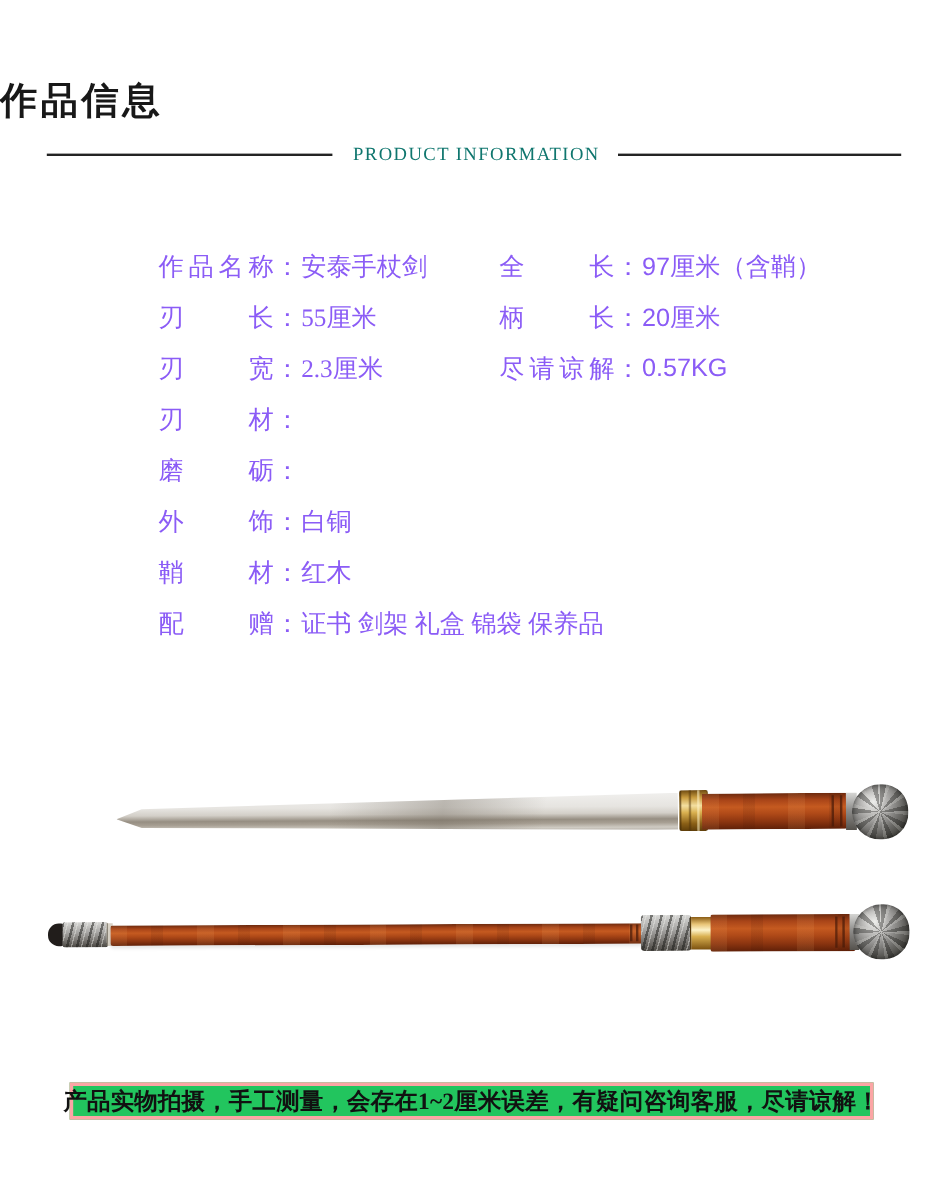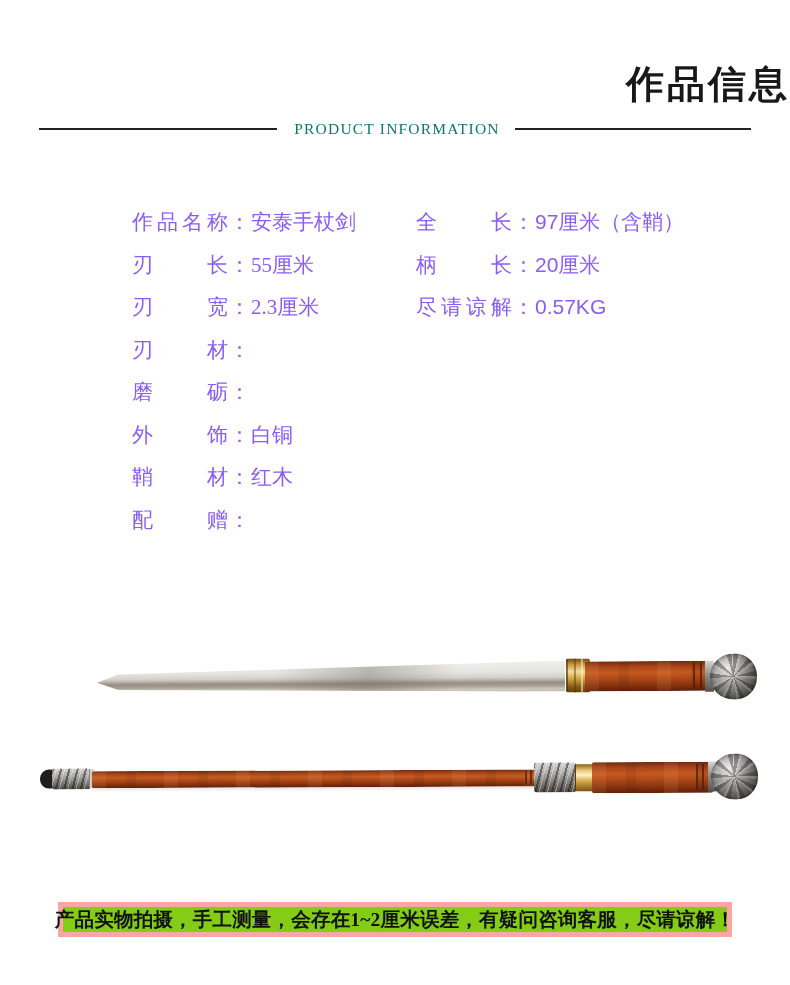--- a/index.html
+++ b/index.html
@@ -3,23 +3,23 @@
 <meta charset="utf-8">
 <style>
   html,body{margin:0;padding:0;background:#ffffff;}
   #stage{
     position:relative;width:790px;height:985px;background:#ffffff;overflow:hidden;
     font-family:"Liberation Sans",sans-serif;
   }
   
   .hdr{position:absolute;left:0;top:0;width:790px;text-align:center;}
   .hdr-title{
-    position:absolute;left:0;top:56px;width:790px;text-align:right;
+    position:absolute;left:0;top:56px;width:790px;text-align:left;
     font-family:"DejaVu Serif","Liberation Serif",serif;
-    font-size:38px;font-weight:700;color:#181818;letter-spacing:3px;line-height:56px;
+    font-size:31px;font-weight:700;color:#181818;letter-spacing:3px;line-height:56px;
   }
   .hdr-sub{
     position:absolute;left:0;top:118px;width:790px;height:22px;
     display:flex;align-items:center;justify-content:center;
   }
   .hdr-sub .rule{height:2px;background:#232323;}
   .rule-left{width:238px;margin-right:17px;}
   .rule-right{width:236px;margin-left:15px;}
   .hdr-sub .sub-text{
     font-family:"Liberation Serif","DejaVu Serif",serif;
@@ -110,21 +110,21 @@
     box-shadow:0 1px 1px rgba(0,0,0,.35);
   }
   .cane .handle2{position:absolute;left:552px;top:7.5px;width:121px;height:31px;border-radius:2px;}
   .cane .groove.h1{left:656px;top:10px;height:26px;}
   .cane .groove.h2{left:662px;top:10px;height:26px;}
   .cane .neck{left:668px;top:8px;width:8px;height:30px;}
   .cane .pommel{left:671px;top:0;}
   
   .notice{
     position:absolute;left:58px;top:902px;width:664px;height:25px;
-    border:5px solid #fca5a5;background:#84cc16;
+    border:3px solid #fca5a5;background:#22c55e;
     display:flex;align-items:center;justify-content:center;
   }
   .notice-text{
     font-family:"Liberation Serif","DejaVu Serif",serif;
     font-size:19.5px;font-weight:600;color:#111;white-space:nowrap;letter-spacing:0.2px;
   }
 </style>
 </head>
 <body>
 
@@ -178,20 +178,21 @@
         <span class="v1">白铜</span>
     </div>
     <div class="spec-row">
       <span class="lab l1">鞘材</span>
         <span class="co1">：</span>
         <span class="v1">红木</span>
     </div>
     <div class="spec-row">
       <span class="lab l1">配赠</span>
         <span class="co1">：</span>
+        <span class="v1">证书 剑架 礼盒 锦袋 保养品</span>
     </div>
   </div>
 
   <div class="sword">
     <div class="blade"></div>
     <div class="collar">
       <div class="ring-line a"></div>
       <div class="ring-line b"></div>
     </div>
     <div class="clip-tab"></div>

